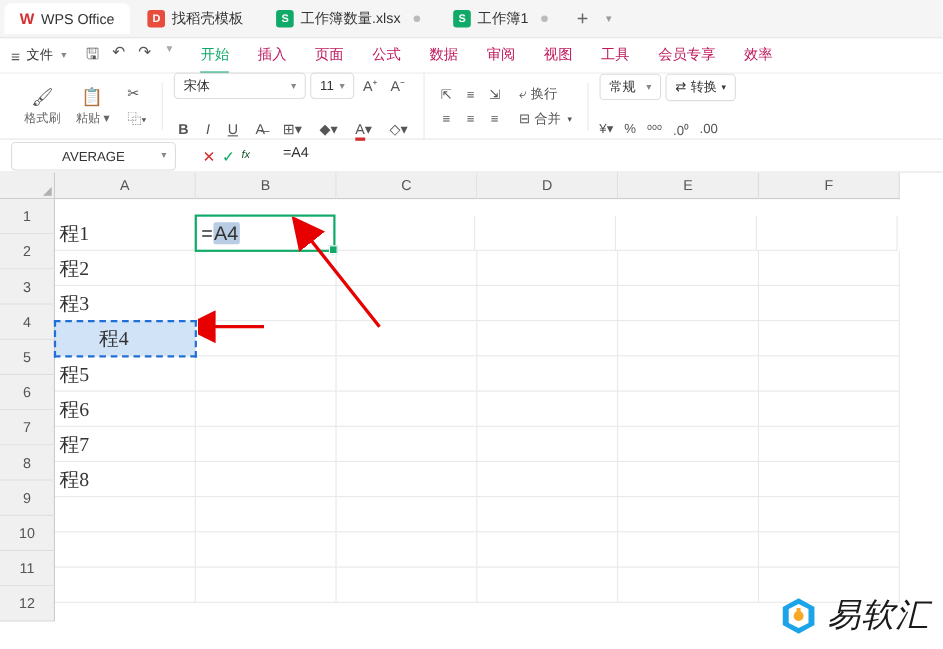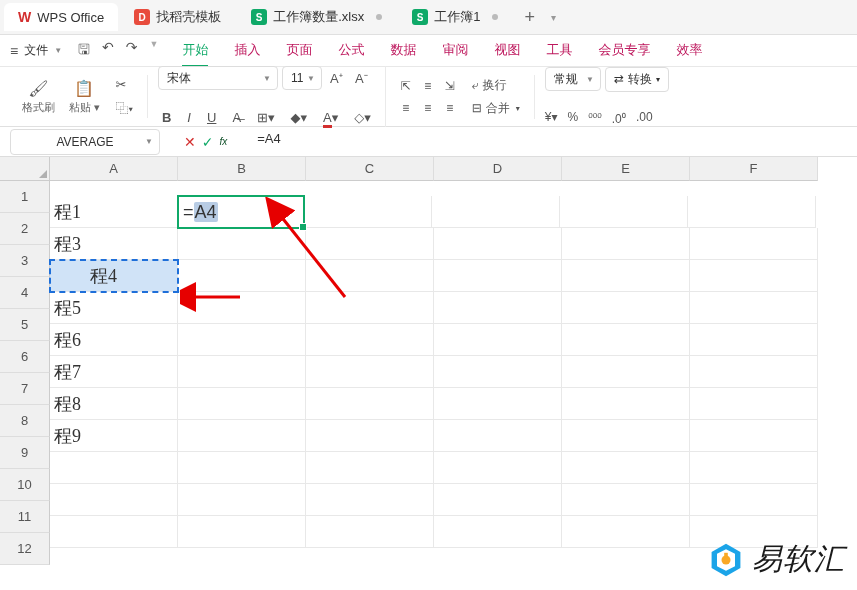--- a/index.html
+++ b/index.html
@@ -273,20 +273,28 @@
       <div class="cell">程1</div>
       <div class="cell active">
         <span class="formula-text"><span>=</span><span class="ref-highlight">A4</span></span>
       </div>
       <div class="cell"></div>
         <div class="cell"></div>
         <div class="cell"></div>
         <div class="cell"></div>
     </div>
     <div class="row">
+        <div class="cell">程2</div>
+        <div class="cell"></div>
+        <div class="cell"></div>
+        <div class="cell"></div>
+        <div class="cell"></div>
+        <div class="cell"></div>
+      </div>
+    <div class="row">
         <div class="cell">程3</div>
         <div class="cell"></div>
         <div class="cell"></div>
         <div class="cell"></div>
         <div class="cell"></div>
         <div class="cell"></div>
       </div>
     <div class="row">
         <div class="cell ants">程4</div>
         <div class="cell"></div>
@@ -314,28 +322,20 @@
     <div class="row">
         <div class="cell">程7</div>
         <div class="cell"></div>
         <div class="cell"></div>
         <div class="cell"></div>
         <div class="cell"></div>
         <div class="cell"></div>
       </div>
     <div class="row">
         <div class="cell">程8</div>
-        <div class="cell"></div>
-        <div class="cell"></div>
-        <div class="cell"></div>
-        <div class="cell"></div>
-        <div class="cell"></div>
-      </div>
-    <div class="row">
-        <div class="cell">程9</div>
         <div class="cell"></div>
         <div class="cell"></div>
         <div class="cell"></div>
         <div class="cell"></div>
         <div class="cell"></div>
       </div>
     <div class="row">
         <div class="cell"></div>
         <div class="cell"></div>
         <div class="cell"></div>

